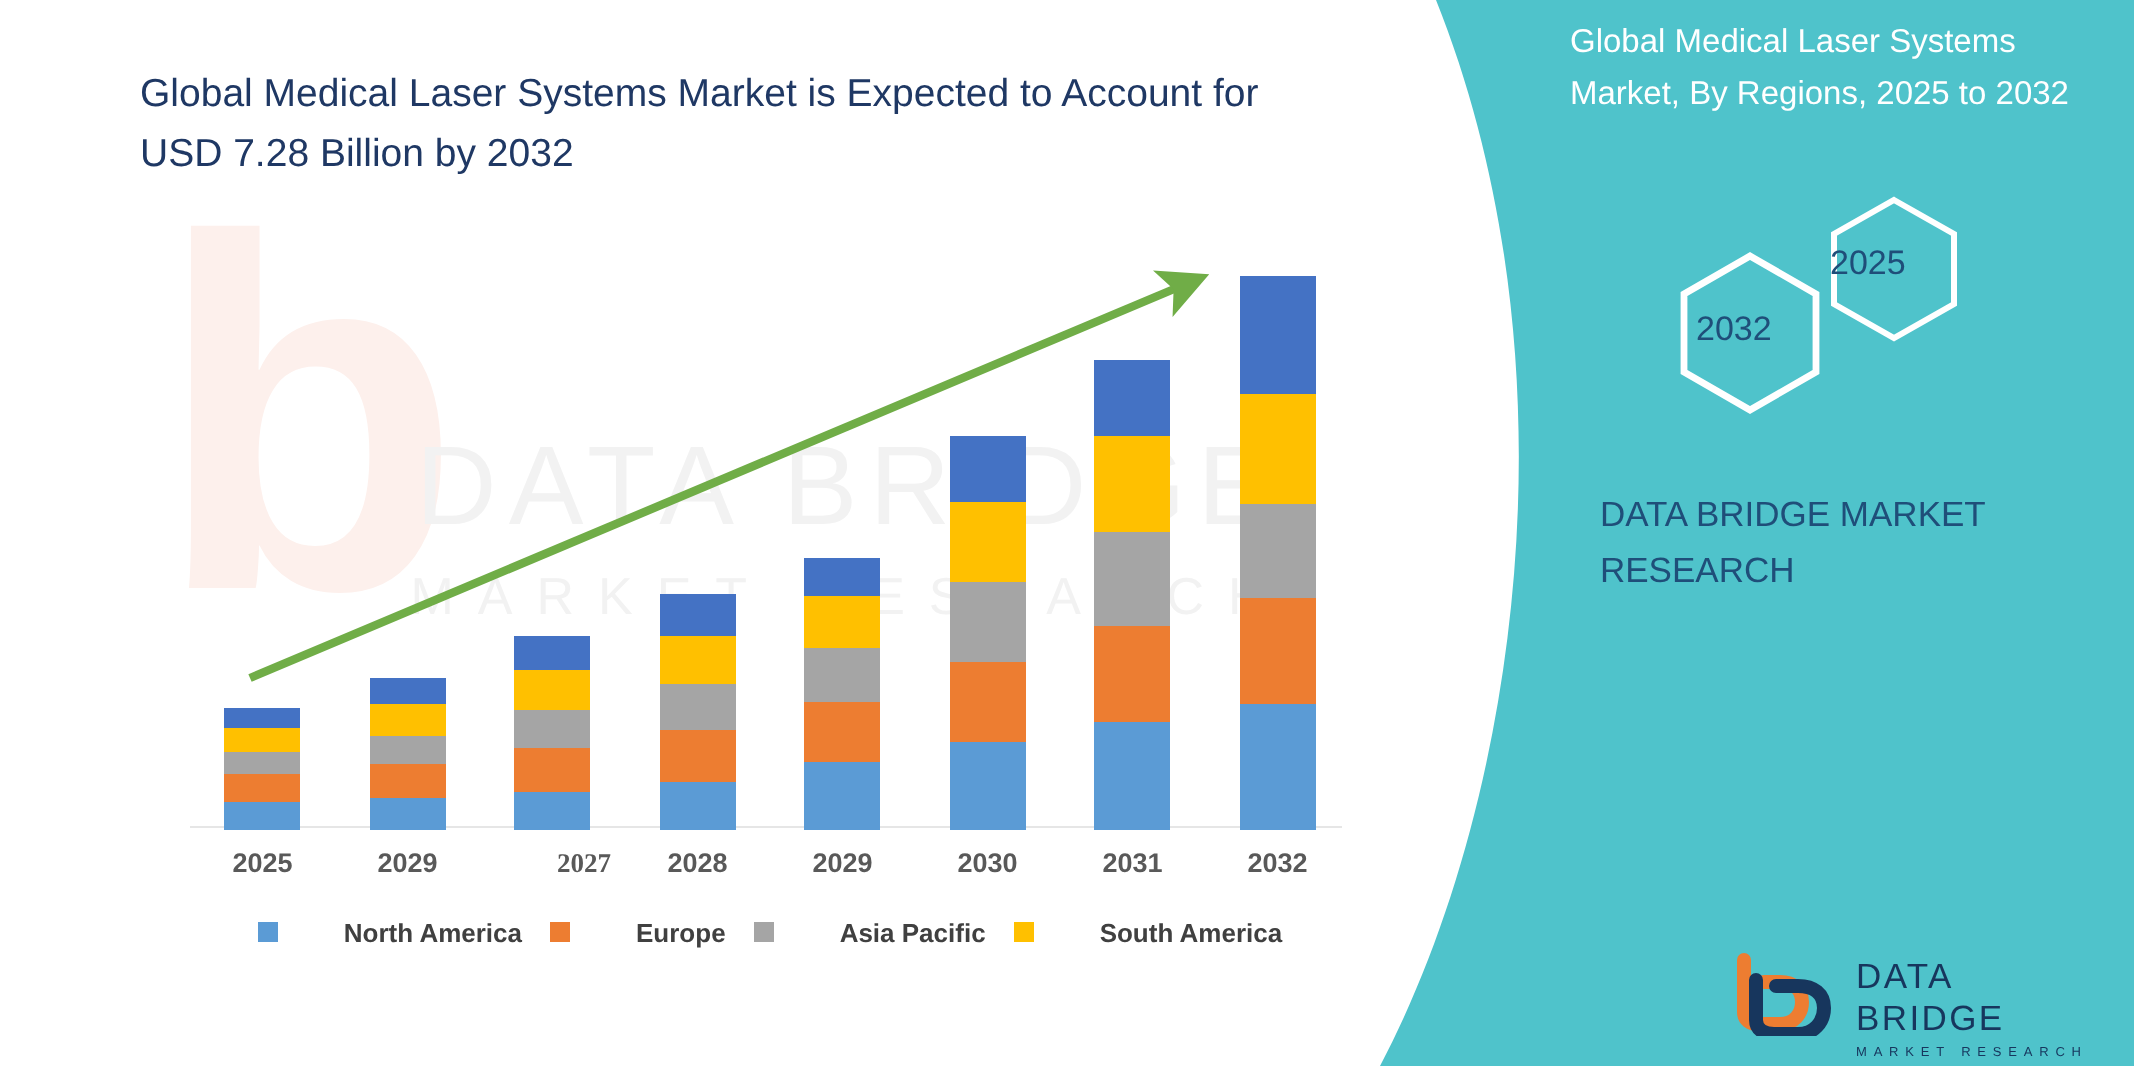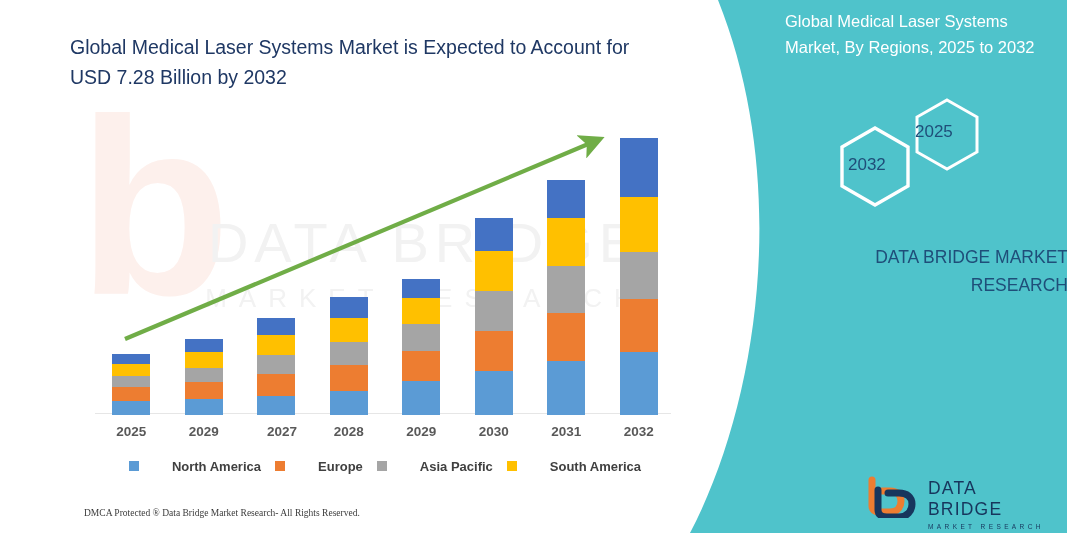--- a/index.html
+++ b/index.html
@@ -47,21 +47,21 @@
     display:flex;justify-content:space-between;
     font-family:"Liberation Serif",serif;font-size:9.5px;color:#3b3b3b;}
 
   
   .rp-title{position:absolute;left:785px;top:8px;width:262px;
     font-size:16.5px;line-height:26px;color:#ffffff;font-weight:400;}
   .hexes{position:absolute;left:820px;top:95px;width:185px;height:115px;}
   .hex-label{position:absolute;font-size:17px;color:#1f4e79;font-weight:400;}
   .hex-2025-label{left:95px;top:27px;}
   .hex-2032-label{left:28px;top:60px;}
-  .rp-brand{position:absolute;left:800px;top:243px;width:268px;text-align:right;
+  .rp-brand{position:absolute;left:800px;top:243px;width:268px;text-align:left;
     font-size:17.5px;line-height:28px;color:#1f4e79;}
 
   .logo{position:absolute;left:866px;top:476px;width:180px;height:44px;}
   .logo-txt{position:absolute;left:62px;top:2px;}
   .logo-main{font-size:17.5px;letter-spacing:1.2px;color:#17365d;font-weight:400;}
   .logo-sub{font-size:6.5px;letter-spacing:3.4px;color:#17365d;margin-top:3px;}
 </style>
 </head>
 <body>
 
@@ -148,21 +148,21 @@
           <path d="M0,0 L6,3 L0,6 L1.4,3 Z" fill="#70AD47"></path>
         </marker>
       </defs>
       <line x1="30" y1="219" x2="498" y2="22" stroke="#70AD47" stroke-width="4.2" marker-end="url(#ah)"></line>
     </svg>
   </div>
 
   <div class="xaxis" id="xaxis">
       <span class="xtick" style="left: 1.25px;">2025</span>
       <span class="xtick" style="left: 73.75px;">2029</span>
-      <span class="xtick" style="left: 152px;">2027</span>
+      <span class="xtick" style="left: 162px; font-family: Liberation Serif, serif;">2027</span>
       <span class="xtick" style="left: 218.75px;">2028</span>
       <span class="xtick" style="left: 291.25px;">2029</span>
       <span class="xtick" style="left: 363.75px;">2030</span>
       <span class="xtick" style="left: 436.25px;">2031</span>
       <span class="xtick" style="left: 508.75px;">2032</span>
     </div>
 
   <div class="legend" id="legend">
       <span class="lg-item">
         <span class="lg-swatch" style="background: rgb(91, 155, 213);"></span>
@@ -176,21 +176,20 @@
         <span class="lg-swatch" style="background: rgb(165, 165, 165);"></span>
         <span class="lg-label">Asia Pacific</span>
       </span>
       <span class="lg-item">
         <span class="lg-swatch" style="background: rgb(255, 192, 0);"></span>
         <span class="lg-label">South America</span>
       </span>
     </div>
 
   <div class="footer">
-    <span>DMCA Protected ® Data Bridge Market Research-  All Rights Reserved.</span>
   </div>
 
   <div class="rp-title">Global Medical Laser Systems Market, By Regions, 2025 to 2032</div>
 
   <div class="hexes">
     <svg width="185" height="115" viewBox="0 0 185 115" xmlns="http://www.w3.org/2000/svg">
       <polygon points="127,5 157,22 157,57 127,74 97,57 97,22" fill="none" stroke="#ffffff" stroke-width="3"></polygon>
       <polygon points="55,33 88,52 88,91 55,110 22,91 22,52" fill="none" stroke="#ffffff" stroke-width="3.4"></polygon>
     </svg>
     <span class="hex-label hex-2025-label">2025</span>

